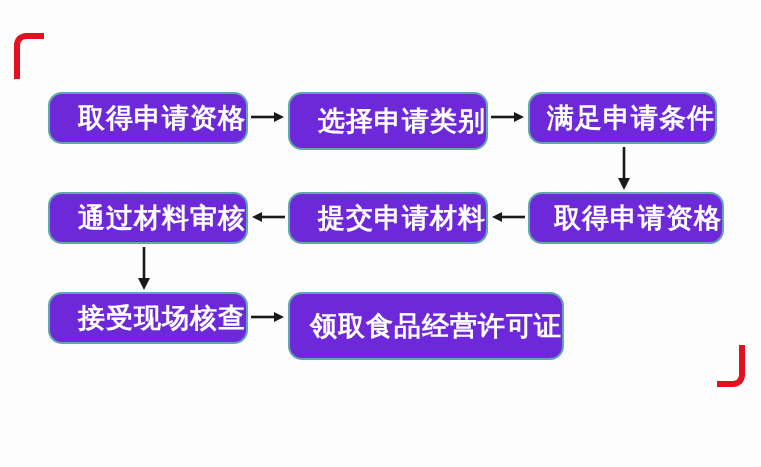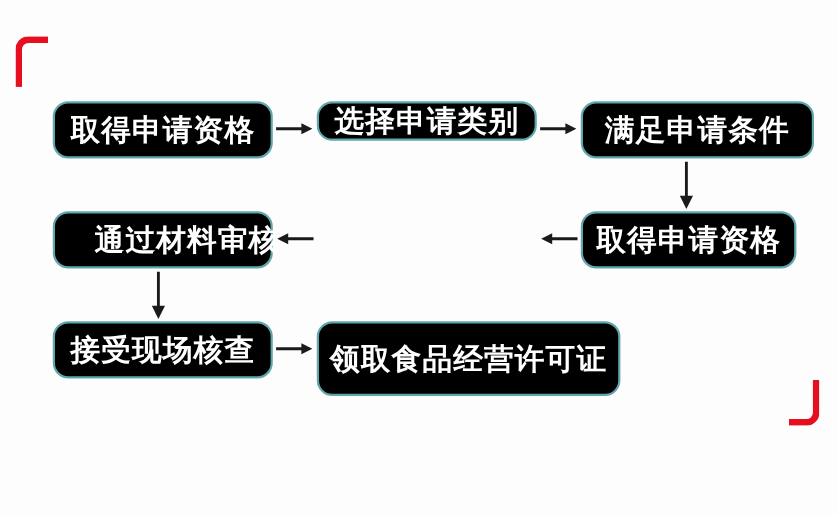--- a/index.html
+++ b/index.html
@@ -42,44 +42,44 @@
     height: 42px;
     border-bottom: 6px solid #e60f1f;
     border-right: 6px solid #e60f1f;
     border-bottom-right-radius: 12px;
   }
 
   
   .node {
     position: absolute;
     box-sizing: border-box;
-    background: #000000;
+    background: #6d28d9;
     border: 2px solid #5fa7ab;
     border-radius: 14px;
     color: #ffffff;
     font-size: 27px;
     font-weight: bold;
     letter-spacing: 1px;
     display: flex;
     align-items: center;
-    justify-content: center;
+    justify-content: flex-end;
     text-align: center;
     line-height: 1;
     white-space: nowrap;
     user-select: none;
   }
 
   .node-label {
     display: block;
   }
 
   
   #node-1 { left: 48px;  top: 92px;  width: 200px; height: 52px; }
-  #node-2 { left: 288px; top: 92px;  width: 200px; height: 36px; }
-  #node-3 { left: 528px; top: 92px;  width: 212px; height: 52px; }
+  #node-2 { left: 288px; top: 92px;  width: 200px; height: 58px; }
+  #node-3 { left: 528px; top: 92px;  width: 189px; height: 52px; }
   
   #node-4 { left: 48px;  top: 192px; width: 200px; height: 52px; padding-left: 44px; }
   #node-5 { left: 288px; top: 192px; width: 200px; height: 52px; }
   #node-6 { left: 528px; top: 192px; width: 196px; height: 52px; }
   
   #node-7 { left: 48px;  top: 292px; width: 200px; height: 52px; }
   #node-8 { left: 288px; top: 292px; width: 276px; height: 68px; }
 
   
   .arrow {
@@ -141,20 +141,23 @@
     <span class="node-label">通过材料审核</span>
   </div>
 
   <div class="arrow" id="arrow-5-4">
     <svg width="36" height="24" viewBox="0 0 36 24" aria-hidden="true">
       <line x1="35" y1="12" x2="10" y2="12" stroke="#1a1a1a" stroke-width="2.6"></line>
       <polygon points="2,12 12,7 12,17" fill="#1a1a1a"></polygon>
     </svg>
   </div>
 
+  <div class="node" id="node-5">
+    <span class="node-label">提交申请材料</span>
+  </div>
 
   <div class="arrow" id="arrow-6-5">
     <svg width="36" height="24" viewBox="0 0 36 24" aria-hidden="true">
       <line x1="35" y1="12" x2="10" y2="12" stroke="#1a1a1a" stroke-width="2.6"></line>
       <polygon points="2,12 12,7 12,17" fill="#1a1a1a"></polygon>
     </svg>
   </div>
 
   <div class="node" id="node-6">
     <span class="node-label">取得申请资格</span>

